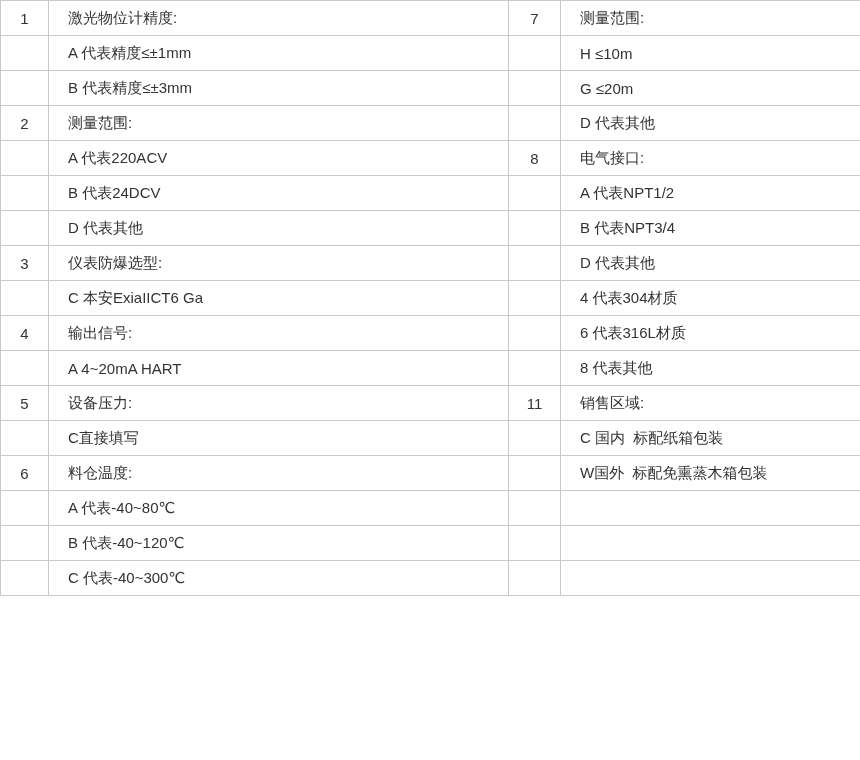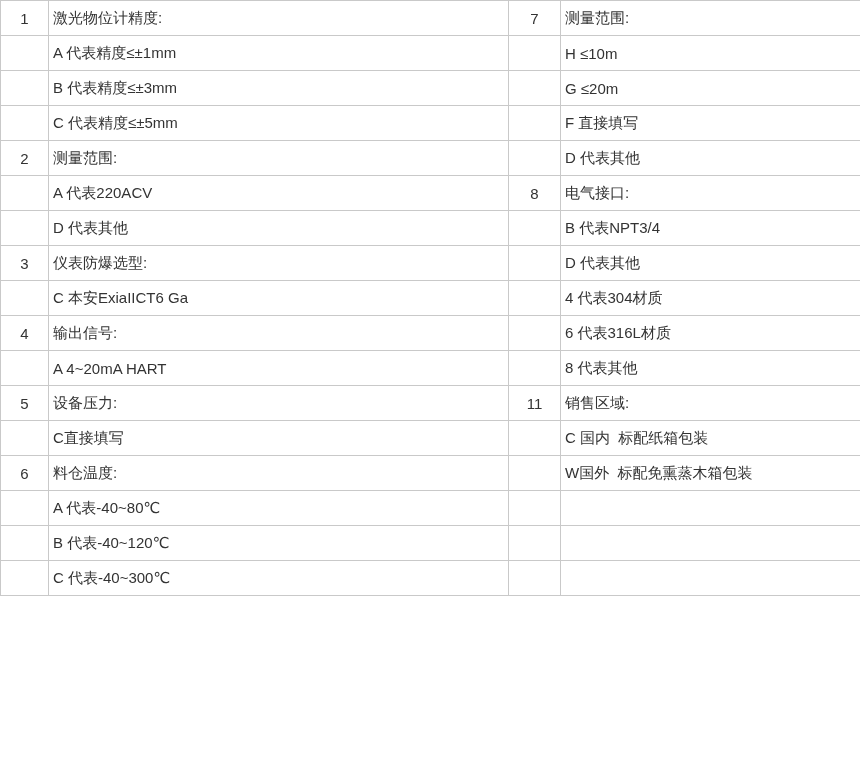--- a/index.html
+++ b/index.html
@@ -26,21 +26,21 @@
     color: #333333;
     vertical-align: middle;
     white-space: pre;
     overflow: hidden;
   }
   td.num {
     text-align: center;
   }
   td.txt {
     text-align: left;
-    padding-left: 4px;
+    padding-left: 19px;
   }
 </style>
 </head>
 <body>
 
 <table class="spec-table">
   <colgroup>
     <col style="width:48px">
     <col style="width:460px">
     <col style="width:52px">
@@ -59,36 +59,36 @@
         <td class="num"></td>
         <td class="txt">H ≤10m</td>
       </tr>
       <tr>
         <td class="num"></td>
         <td class="txt">B 代表精度≤±3mm</td>
         <td class="num"></td>
         <td class="txt">G ≤20m</td>
       </tr>
       <tr>
-        <td class="num"></td>
-        <td class="txt">C 代表精度≤±5mm</td>
-        <td class="num"></td>
-        <td class="txt">F 直接填写</td>
-      </tr>
-      <tr>
         <td class="num">2</td>
         <td class="txt">测量范围:</td>
         <td class="num"></td>
         <td class="txt">D 代表其他</td>
       </tr>
       <tr>
         <td class="num"></td>
         <td class="txt">A 代表220ACV</td>
         <td class="num">8</td>
         <td class="txt">电气接口:</td>
+      </tr>
+      <tr>
+        <td class="num"></td>
+        <td class="txt">B 代表24DCV</td>
+        <td class="num"></td>
+        <td class="txt">A 代表NPT1/2</td>
       </tr>
       <tr>
         <td class="num"></td>
         <td class="txt">D 代表其他</td>
         <td class="num"></td>
         <td class="txt">B 代表NPT3/4</td>
       </tr>
       <tr>
         <td class="num">3</td>
         <td class="txt">仪表防爆选型:</td>

